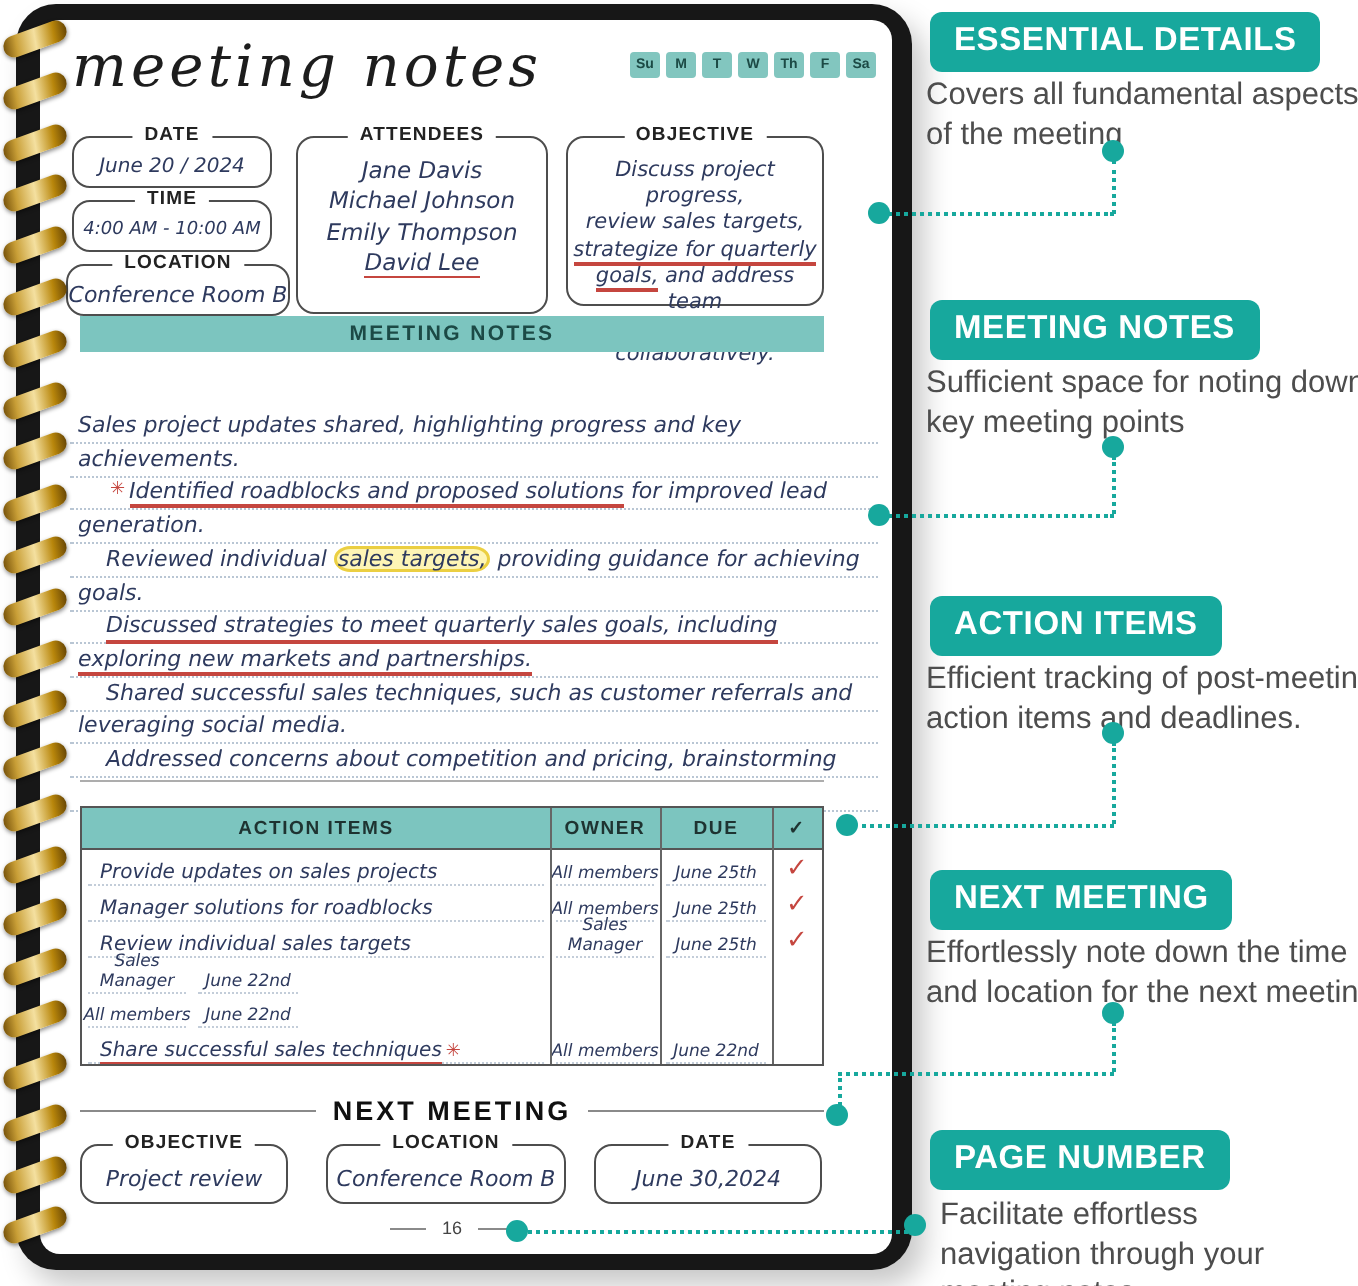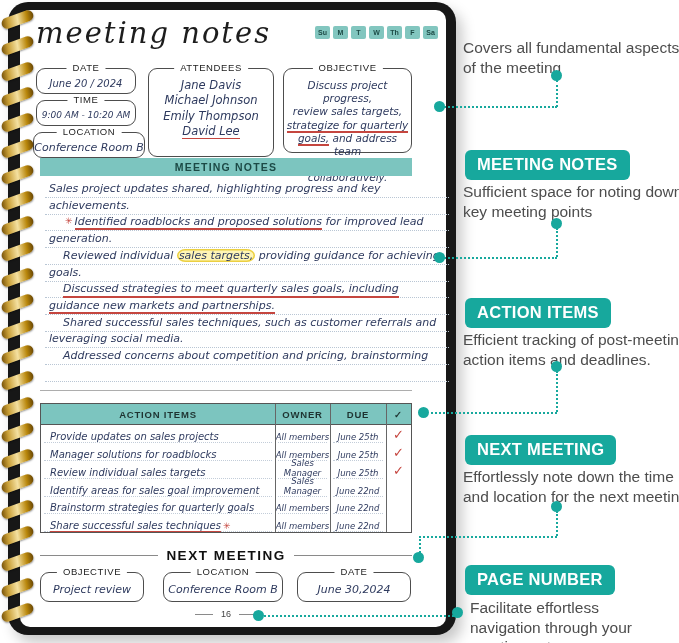--- a/index.html
+++ b/index.html
@@ -39,21 +39,21 @@
     font-size:7px; font-weight:bold; display:flex; align-items:center; justify-content:center;
     border-radius:2px;
   }
   
   .fieldbox {
     position:absolute; border:1.4px solid #4d4d4d; border-radius:9px; background:#fff;
   }
   .fieldbox .lbl {
     position:absolute; top:-7px; left:50%; transform:translateX(-50%);
     background:#fff; padding:0 6px; font-size:9.5px; letter-spacing:0.6px;
-    color:#222; white-space:nowrap;
+    color:#222; white-space:nowrap;font-weight:bold;
   }
   .hand { font-family:"DejaVu Sans", sans-serif; font-style:italic; color:#2e3a5e; }
   .center-val { display:flex; align-items:center; justify-content:center; height:100%; padding-top:4px; }
 
   .att-name { display:block; text-align:center; line-height:15.4px; font-size:11.5px; }
   .mark-circle { border:1.6px solid #c5463f; border-radius:50% / 62%; padding:0 7px 1px; }
   .mark-underline { border-bottom:1.8px solid #c5463f; }
 
   .obj-line { text-align:center; font-size:10.5px; line-height:13.2px; }
 
@@ -64,23 +64,23 @@
     box-shadow:inset 0 0 0 1.5px rgba(233,203,53,0.9); padding:0 2px;
   }
   .doodle { color:#c5463f; font-size:9px; vertical-align:middle; padding:0 2px; }
 
   
   .notes-bar {
     background:#7cc5bf; color:#1c4a46; font-size:10.5px; font-weight:bold;
     letter-spacing:1.2px; display:flex; align-items:center; justify-content:center;
   }
   .note-line {
-    position:absolute; left:45px; width:404px; height:17px;
+    position:absolute; left:35px; width:404px; height:17px;
     border-bottom:1.5px dotted #b9c6d4; font-size:11px; line-height:15px;
-    white-space:nowrap; overflow:visible;
+    white-space:nowrap; overflow:visible;margin-top:24px;
   }
   .note-line .txt { position:absolute; bottom:1px; left:4px; }
   .note-line.ind .txt { left:18px; }
 
   .divider { border-top:1.5px solid #adadad; }
 
   
   .ai-table { position:absolute; left:40px; top:403px; width:372px; height:130px; border:1.3px solid #555; }
   .ai-head { display:flex; height:21px; background:#7cc5bf; border-bottom:1.3px solid #555; }
   .ai-head > div {
@@ -140,21 +140,21 @@
         <div class="wd">F</div>
         <div class="wd">Sa</div>
       </div>
 
     <div class="fieldbox" style="left:36px; top:68px; width:100px; height:26px;">
       <span class="lbl">DATE</span>
       <div class="center-val hand" style="font-size:10px;">June 20 / 2024</div>
     </div>
     <div class="fieldbox" style="left:36px; top:100px; width:100px; height:26px;">
       <span class="lbl">TIME</span>
-      <div class="center-val hand" style="font-size:9px;">9:00 AM - 10:20 AM</div>
+      <div class="center-val hand" style="font-size:9px;">4:00 AM - 10:00 AM</div>
     </div>
     <div class="fieldbox" style="left:33px; top:132px; width:112px; height:26px;">
       <span class="lbl">LOCATION</span>
       <div class="center-val hand" style="font-size:11px;">Conference Room B</div>
     </div>
 
     <div class="fieldbox" style="left:148px; top:68px; width:126px; height:89px;">
       <span class="lbl">ATTENDEES</span>
       <div id="attendee-list" class="hand" style="padding-top:9px;">
           <div class="att-name"><span>Jane Davis</span></div>
@@ -192,21 +192,21 @@
         <div class="note-line hand ind" style="top: 247.8px;">
           <span class="txt"><span>Reviewed individual </span><span class="m-yellow">sales targets,</span><span> providing guidance for achieving</span></span>
         </div>
         <div class="note-line hand" style="top: 264.5px;">
           <span class="txt"><span>goals.</span></span>
         </div>
         <div class="note-line hand ind" style="top: 281.2px;">
           <span class="txt"><span class="m-red">Discussed strategies to meet quarterly sales goals, including</span></span>
         </div>
         <div class="note-line hand" style="top: 297.9px;">
-          <span class="txt"><span class="m-red">guidance new markets and partnerships.</span></span>
+          <span class="txt"><span class="m-red">exploring new markets and partnerships.</span></span>
         </div>
         <div class="note-line hand ind" style="top: 314.6px;">
           <span class="txt"><span>Shared successful sales techniques, such as customer referrals and</span></span>
         </div>
         <div class="note-line hand" style="top: 331.3px;">
           <span class="txt"><span>leveraging social media.</span></span>
         </div>
         <div class="note-line hand ind" style="top: 348px;">
           <span class="txt"><span>Addressed concerns about competition and pricing, brainstorming</span></span>
         </div>
@@ -269,39 +269,31 @@
             </div>
             <div class="col-due">
               <div class="dotted-cell"></div>
               <div class="ai-cell-txt ai-small hand">June 25th</div>
             </div>
             <div class="col-check">
               <div class="chk hand">✓</div>
             </div>
           </div>
           <div class="ai-row">
-            <div class="col-item">
-              <div class="dotted-cell"></div>
-              <div class="ai-cell-txt ai-item hand"><span>Identify areas for sales goal improvement</span></div>
-            </div>
             <div class="col-owner">
               <div class="dotted-cell"></div>
               <div class="ai-cell-txt ai-small hand">Sales Manager</div>
             </div>
             <div class="col-due">
               <div class="dotted-cell"></div>
               <div class="ai-cell-txt ai-small hand">June 22nd</div>
             </div>
             <div class="col-check"></div>
           </div>
           <div class="ai-row">
-            <div class="col-item">
-              <div class="dotted-cell"></div>
-              <div class="ai-cell-txt ai-item hand"><span>Brainstorm strategies for quarterly goals</span></div>
-            </div>
             <div class="col-owner">
               <div class="dotted-cell"></div>
               <div class="ai-cell-txt ai-small hand">All members</div>
             </div>
             <div class="col-due">
               <div class="dotted-cell"></div>
               <div class="ai-cell-txt ai-small hand">June 22nd</div>
             </div>
             <div class="col-check"></div>
           </div>
@@ -372,20 +364,21 @@
       <div class="coil" style="top: 426.8px;"></div>
       <div class="coil" style="top: 452.6px;"></div>
       <div class="coil" style="top: 478.4px;"></div>
       <div class="coil" style="top: 504.2px;"></div>
       <div class="coil" style="top: 530px;"></div>
       <div class="coil" style="top: 555.8px;"></div>
       <div class="coil" style="top: 581.6px;"></div>
       <div class="coil" style="top: 607.4px;"></div>
     </div>
 
+  <div class="co-head" style="left:465px; top:6px;">ESSENTIAL DETAILS</div>
   <div class="co-desc" style="left:463px; top:38px;">Covers all fundamental aspects of the meeting</div>
 
   <div class="co-head" style="left:465px; top:150px;">MEETING NOTES</div>
   <div class="co-desc" style="left:463px; top:182px;">Sufficient space for noting down key meeting points</div>
 
   <div class="co-head" style="left:465px; top:298px;">ACTION ITEMS</div>
   <div class="co-desc" style="left:463px; top:330px;">Efficient tracking of post-meeting action items and deadlines.</div>
 
   <div class="co-head" style="left:465px; top:435px;">NEXT MEETING</div>
   <div class="co-desc" style="left:463px; top:467px;">Effortlessly note down the time and location for the next meeting</div>

